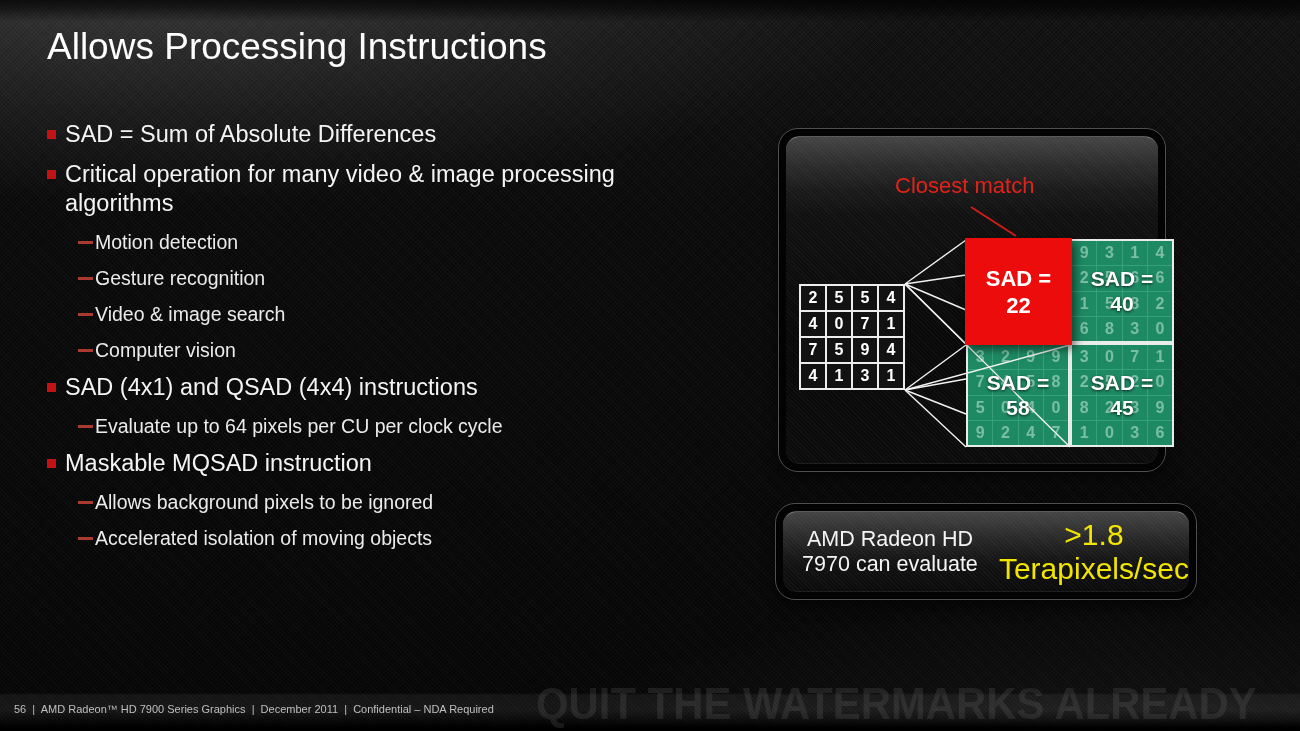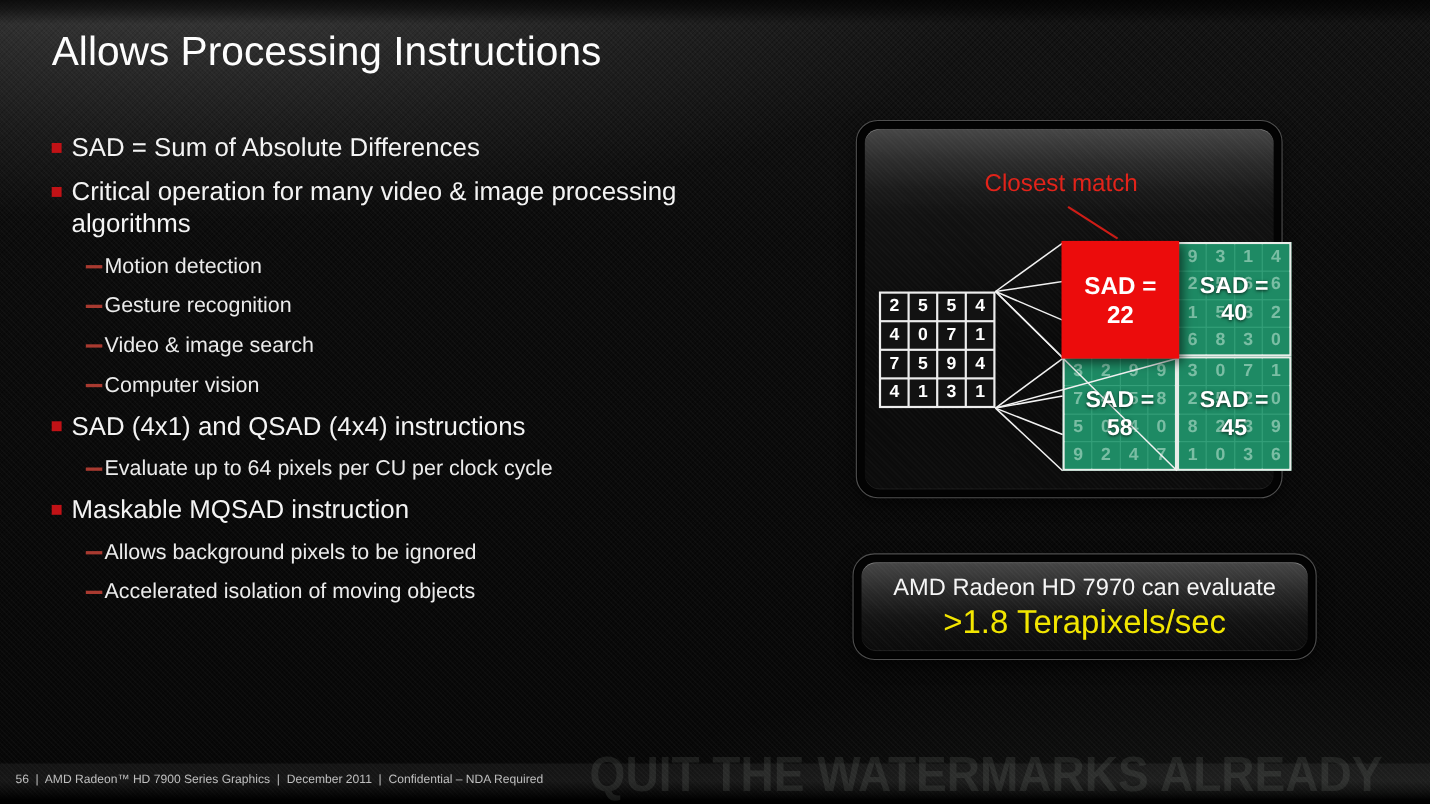--- a/index.html
+++ b/index.html
@@ -33,21 +33,21 @@
   }
   .panel-inner{
     position:absolute;left:7px;top:7px;right:7px;bottom:7px;border-radius:14px;
     border-top:1px solid rgba(255,255,255,0.32);
     background:
       linear-gradient(180deg, rgba(255,255,255,0.20) 0px, rgba(255,255,255,0.10) 28px, rgba(255,255,255,0.03) 55px, rgba(255,255,255,0) 78px),
       repeating-linear-gradient(45deg, rgba(255,255,255,0.03) 0 1px, rgba(0,0,0,0) 1px 3px),
       linear-gradient(180deg, #161616, #090909 60%, #0b0b0b 100%);
     box-shadow:inset 0 -1px 0 rgba(255,255,255,0.07);
   }
-  .panel1{left:778px;top:109px;width:388px;height:344px;}
+  .panel1{left:778px;top:128px;width:388px;height:344px;}
   .panel2{left:775px;top:503px;width:422px;height:97px;}
   
   .closest{position:absolute;left:116px;top:44px;font-size:22px;color:var(--annotation-red,#e2231a);}
   .lines{position:absolute;left:0;top:0;pointer-events:none;}
   .ref-grid{
     position:absolute;left:20px;top:155px;display:grid;
     grid-template-columns:repeat(4,24px);grid-auto-rows:24px;gap:2px;padding:2px;background:#ededed;
   }
   .ref-grid .cell{
     background:#121212;display:flex;align-items:center;justify-content:center;
@@ -73,21 +73,21 @@
   .pos-tr{left:291px;top:110px;}
   .pos-bl{left:187px;top:214px;}
   .pos-br{left:291px;top:214px;}
   .red-box{
     position:absolute;left:186px;top:109px;width:107px;height:107px;background:var(--highlight-red,#ec0c0c);
     box-shadow:3px 4px 9px rgba(0,0,0,0.55);
     display:flex;flex-direction:column;align-items:center;justify-content:center;
     font-weight:bold;font-size:22px;line-height:27px;color:#fff;
   }
   
-  .callout{display:flex;flex-direction:column;align-items:center;justify-content:center;gap:2px;text-align:center;}
+  .callout{display:flex;align-items:center;justify-content:center;gap:2px;text-align:center;}
   .callout-line1{font-size:21.5px;color:#f5f5f5;}
   .callout-line2{font-size:30px;color:var(--terapixels-yellow,#f2e600);}
   
   .footer{
     position:absolute;left:14px;top:703px;font-size:11px;color:#bfbfbf;white-space:pre;z-index:3;
   }
   .watermark{
     position:absolute;left:536px;top:678px;font-size:45px;font-weight:800;white-space:nowrap;
     color:rgba(135,145,135,0.16);transform:scaleX(0.93);transform-origin:left center;z-index:2;
     letter-spacing:0;

